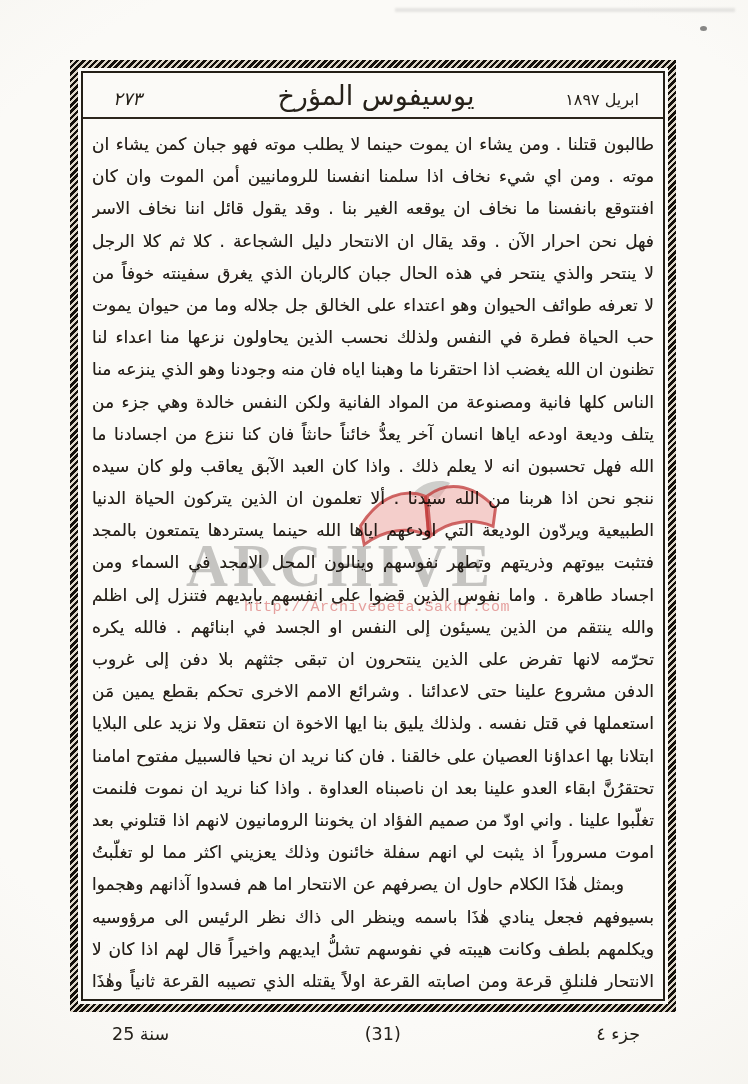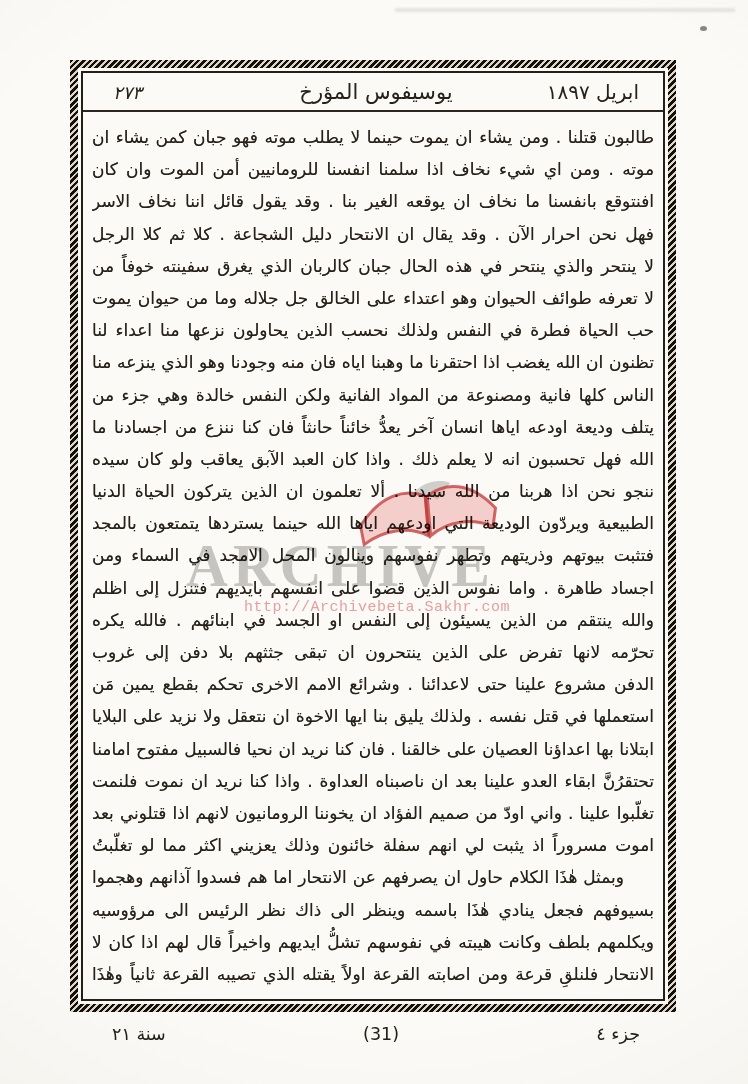--- a/index.html
+++ b/index.html
@@ -27,22 +27,22 @@
   .inner{
     position:absolute;inset:3px;border:2px solid #241f17;
     box-sizing:border-box;overflow:hidden;
   }
   .header{
     display:flex;align-items:baseline;direction:rtl;
     padding:7px 24px 6px 30px;
     border-bottom:2.5px solid #2c261d;
     color:#262119;
   }
-  .h-date{flex:1;text-align:start;font-size:20px;}
-  .h-title{flex:0 0 auto;font-size:21px;}
+  .h-date{flex:1;text-align:start;font-size:16px;}
+  .h-title{flex:0 0 auto;font-size:27px;}
   .h-page{flex:1;text-align:end;font-size:18px;letter-spacing:2px;font-style:italic;}
   .textblock{
     direction:rtl;padding:9px 9px 0 9px;color:#262019;
     font-size:17px;line-height:32.2px;
     text-shadow:0 0 .5px rgba(30,25,18,.55);
     overflow:hidden;
   }
   .text-line{text-align:justify;text-align-last:justify;height:32.2px;overflow:hidden;}
   .para1 .text-line:last-child{text-align-last:right;}
   .para2 .text-line:first-child{text-indent:30px;}
@@ -129,16 +129,16 @@
       <path d="M144 40 C121 11, 96 10, 77 22 L77 62 C96 48, 120 48, 140 58 Z" fill="rgba(242,166,166,0.5)" stroke="rgba(196,58,58,0.75)" stroke-width="3"></path>
       <path d="M75 22 L75 62" stroke="rgba(196,58,58,0.7)" stroke-width="2.5" fill="none"></path>
     </svg>
     <div class="wm-text">ARCHIVE</div>
     <div class="wm-url">http://Archivebeta.Sakhr.com</div>
   </div>
 
   <div class="footer">
     <span>جزء ٤</span>
     <span>(31)</span>
-    <span>سنة ٢١</span>
+    <span>سنة 25</span>
   </div>
 
 </div>
 
 </body></html>

